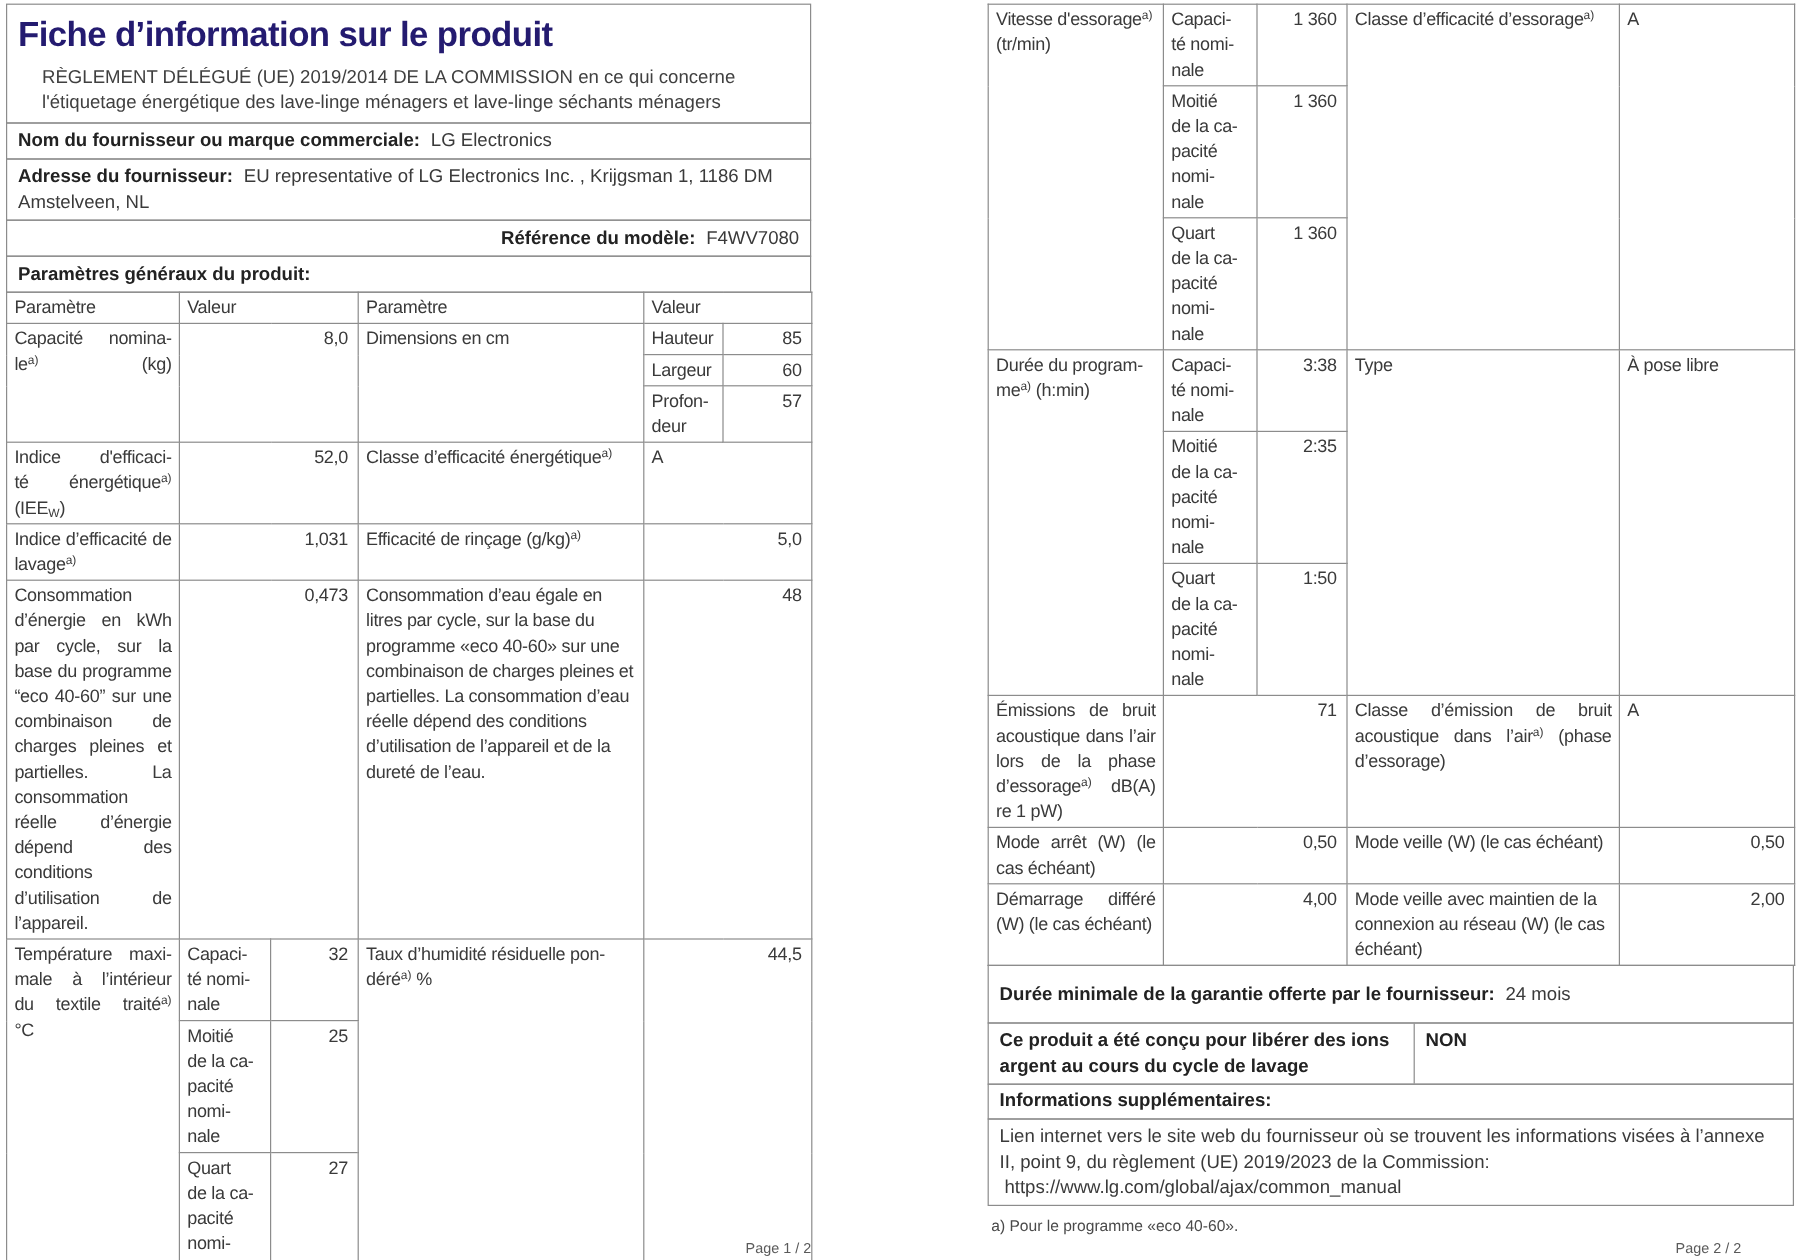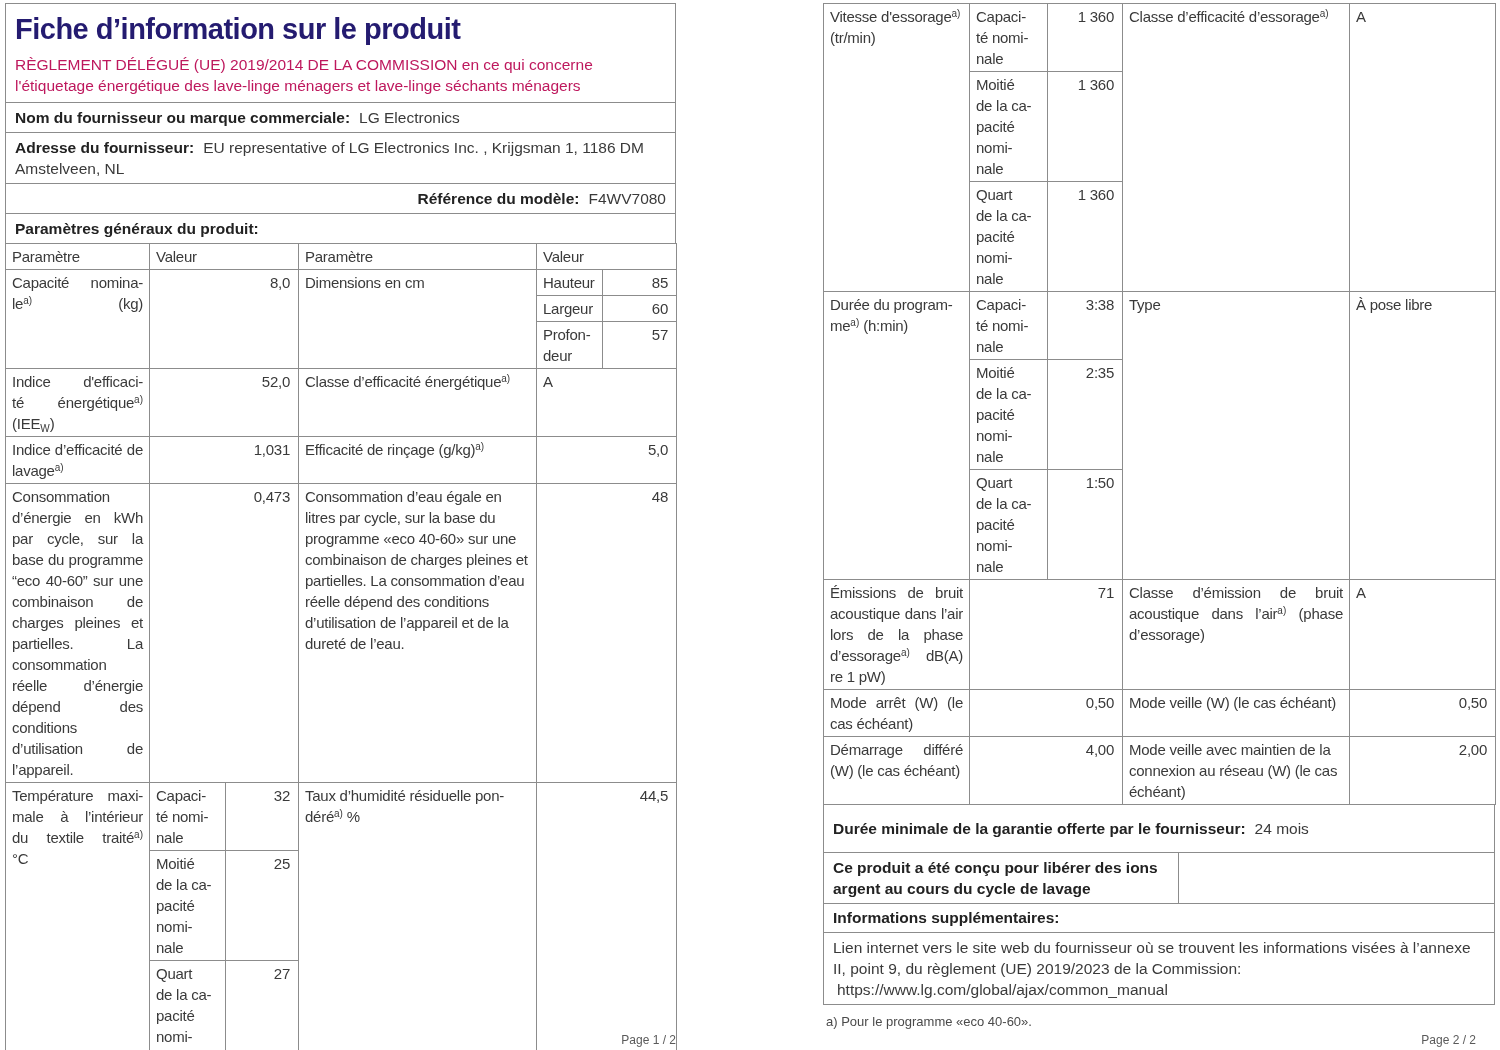--- a/index.html
+++ b/index.html
@@ -11,21 +11,21 @@
   .page{position:absolute;top:3px;}
   #page1{left:5px;width:671px;}
   #page2{left:823px;width:672px;}
 
   .box{border:1px solid #8c8c8c;padding:4px 9px;margin-top:-1px;box-sizing:border-box;}
   .box.first{margin-top:0;}
   .doc-title{
     margin:1px 0 7px 0;font-size:29px;line-height:36px;font-weight:bold;
     color:#241b70;letter-spacing:-0.5px;
   }
-  .reg-text{font-size:15.5px;line-height:21px;color:#be185d;}
+  .reg-text{font-size:15.5px;line-height:21px;color:#404040;margin-left:20px;}
   .lbl{font-weight:bold;color:#222222;font-size:15.5px;line-height:21px;}
   .val{margin-left:9px;font-size:15.5px;line-height:21px;}
   .kv{font-size:15.5px;line-height:21px;margin-top:12px;}
 
   table.ptable{border-collapse:collapse;table-layout:fixed;width:100%;margin-top:-1px;}
   .ptable td{
     border:1px solid #8c8c8c;vertical-align:top;padding:2px 6px;
     font-size:15px;line-height:21px;letter-spacing:-0.25px;color:#3a3a3a;
     overflow:hidden;
   }
@@ -37,21 +37,21 @@
   sub{font-size:10px;line-height:0;vertical-align:baseline;position:relative;top:3px;letter-spacing:0;}
 
   .split-row{display:flex;padding:0;}
   .split-left{flex:0 0 336px;padding:4px 9px;border-right:1px solid #8c8c8c;box-sizing:content-box;}
   .split-right{flex:1;padding:4px 9px;}
 
   .link-text{overflow-wrap:anywhere;}
   .footnote{margin-top:8px;font-size:13px;line-height:17px;color:#4a4a4a;padding-left:3px;}
   .page-footer{position:absolute;top:1033px;font-size:12px;color:#5a5a5a;text-align:right;}
   #footer1{left:5px;width:671px;}
-  #footer2{left:804px;width:672px;}
+  #footer2{left:779px;width:672px;}
 </style>
 </head>
 <body>
 
 <div class="page" id="page1">
 
   <div class="box first" style="padding:6px 9px 6px 9px;">
     <div class="doc-title">Fiche d’information sur le produit</div>
     <div class="reg-text">RÈGLEMENT DÉLÉGUÉ (UE) 2019/2014 DE LA COMMISSION en ce qui concerne l'étiquetage énergétique des lave-linge ménagers et lave-linge séchants ménagers</div>
   </div>
@@ -250,20 +250,21 @@
       </tr>
     </tbody>
   </table>
 
   <div class="box" style="min-height:30px;padding:13px 9px;">
     <span class="lbl">Durée minimale de la garantie offerte par le fournisseur:</span><span class="val">24 mois</span>
   </div>
 
   <div class="box split-row" style="min-height:47px;">
     <div class="split-left lbl">Ce produit a été conçu pour libérer des ions argent au cours du cycle de lavage</div>
+    <div class="split-right lbl">NON</div>
   </div>
 
   <div class="box" style="min-height:30px;padding:3px 9px;">
     <span class="lbl">Informations supplémentaires:</span>
   </div>
 
   <div class="box" style="min-height:70px;padding:4px 9px;">
     <span class="kv link-text">Lien internet vers le site web du fournisseur où se trouvent les informations visées à l’annexe II, point 9, du règlement (UE) 2019/2023 de la Commission:</span>
     <span class="kv link-text" style="margin-left:4px;text-align:center;">https://www.lg.com/global/ajax/common_manual</span>
   </div>

